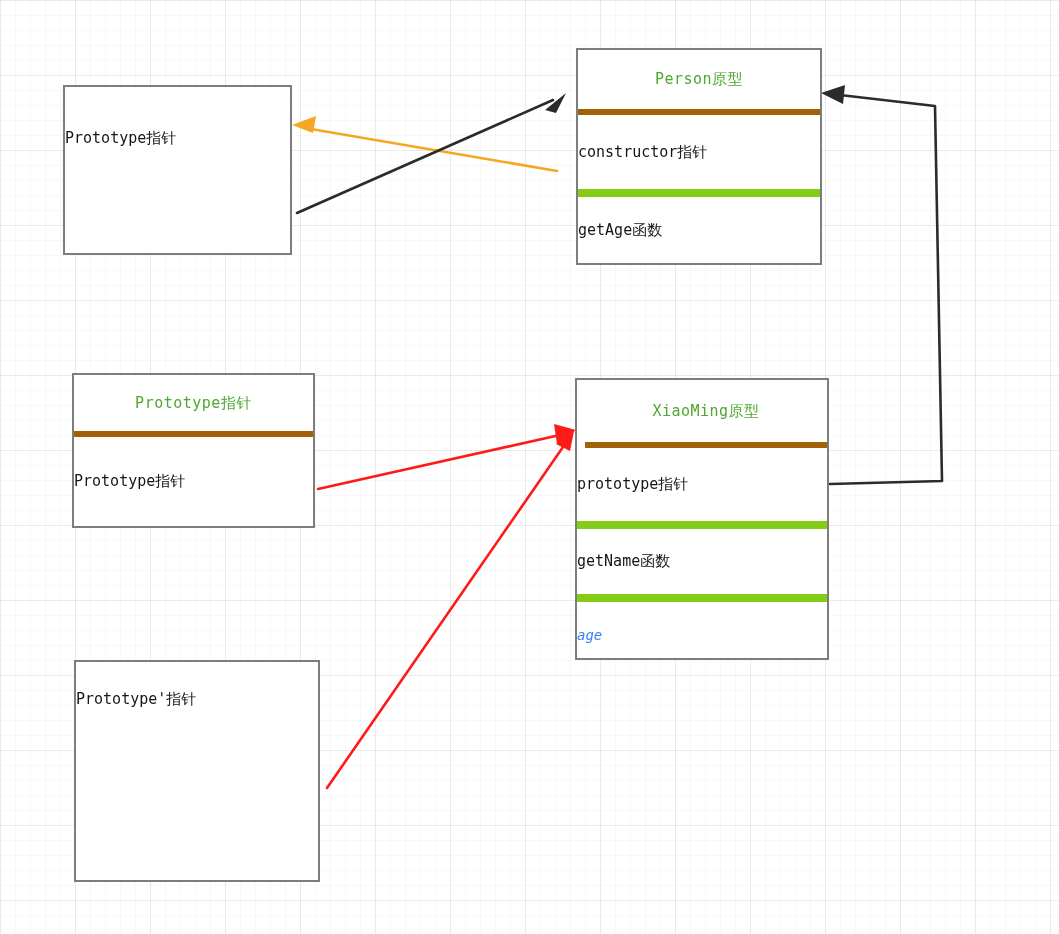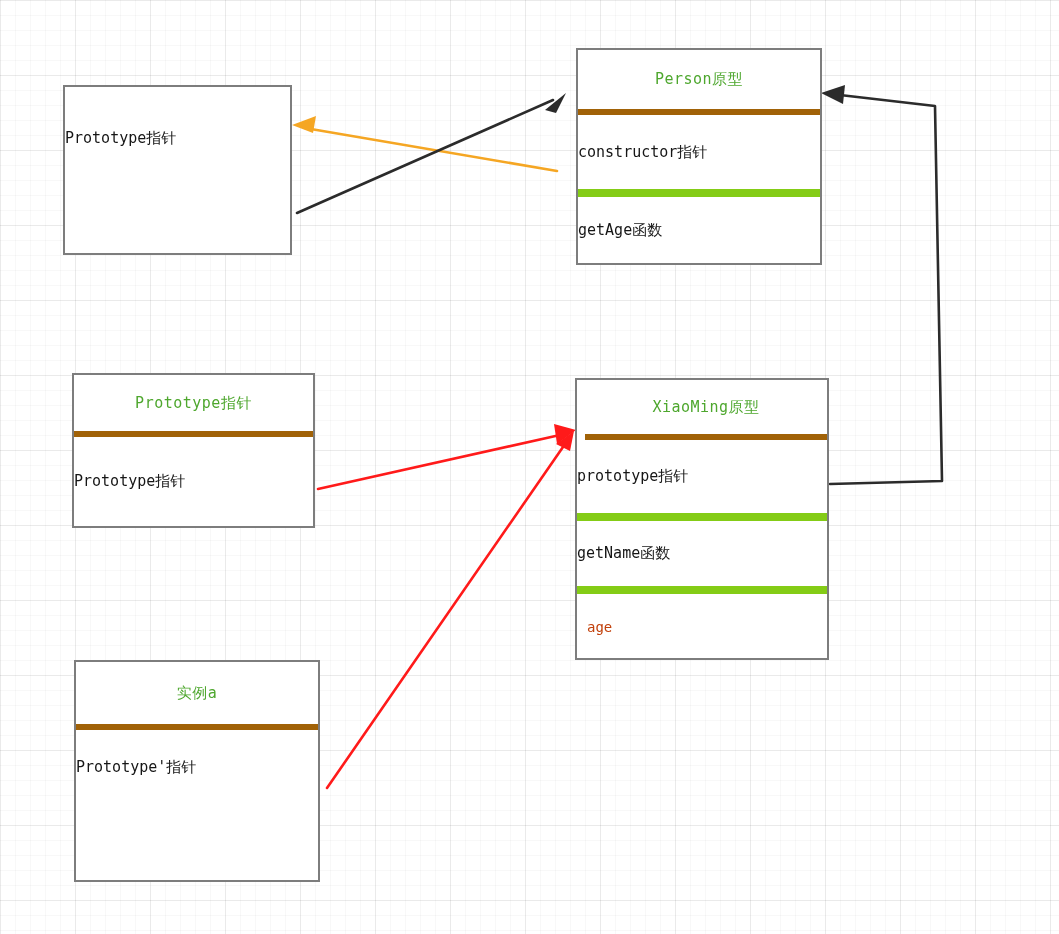--- a/index.html
+++ b/index.html
@@ -66,40 +66,41 @@
     display: flex;
     align-items: center;
     padding-left: 0;
     box-sizing: border-box;
     white-space: nowrap;
   }
   .box-row + .box-row {
     border-top: 8px solid #84cc16;
   }
   .row-orange {
-    color: #c2410c;
-    padding-left: 10px;
+    color: #3b82f6;
+    padding-left: 0;
     font-size: 14px;
+    font-style: italic;
   }
 
   
   #box-person-function { left: 63px;  top: 85px;  width: 229px; height: 170px; }
   #box-person-function .box-title { height: 63px; }
   #box-person-function .box-row   { height: 103px; }
 
   #box-person-prototype { left: 576px; top: 48px;  width: 246px; height: 217px; }
   #box-person-prototype .box-title { height: 65px; }
   #box-person-prototype .box-row   { height: 74px; }
 
   #box-xiaoming-function { left: 72px;  top: 373px; width: 243px; height: 155px; }
   #box-xiaoming-function .box-title { height: 62px; }
   #box-xiaoming-function .box-row   { height: 89px; }
 
   #box-xiaoming-prototype { left: 575px; top: 378px; width: 254px; height: 282px; }
-  #box-xiaoming-prototype .box-title { height: 60px; margin-left: 8px; }
+  #box-xiaoming-prototype .box-title { height: 68px; margin-left: 8px; }
   #box-xiaoming-prototype .box-row   { height: 73px; }
 
   #box-instance-a { left: 74px;  top: 660px; width: 246px; height: 222px; }
   #box-instance-a .box-title { height: 68px; }
   #box-instance-a .box-row   { height: 75px; border-radius: 23px; }
 </style>
 </head>
 <body>
 
 <div id="canvas">
@@ -148,17 +149,16 @@
   </div>
 
   <div class="uml-box" id="box-xiaoming-prototype">
     <div class="box-title">XiaoMing原型</div>
     <div class="box-row">prototype指针</div>
     <div class="box-row">getName函数</div>
     <div class="box-row row-orange">age</div>
   </div>
 
   <div class="uml-box" id="box-instance-a">
-    <div class="box-title">实例a</div>
     <div class="box-row">Prototype'指针</div>
   </div>
 
 </div>
 
 </body></html>

